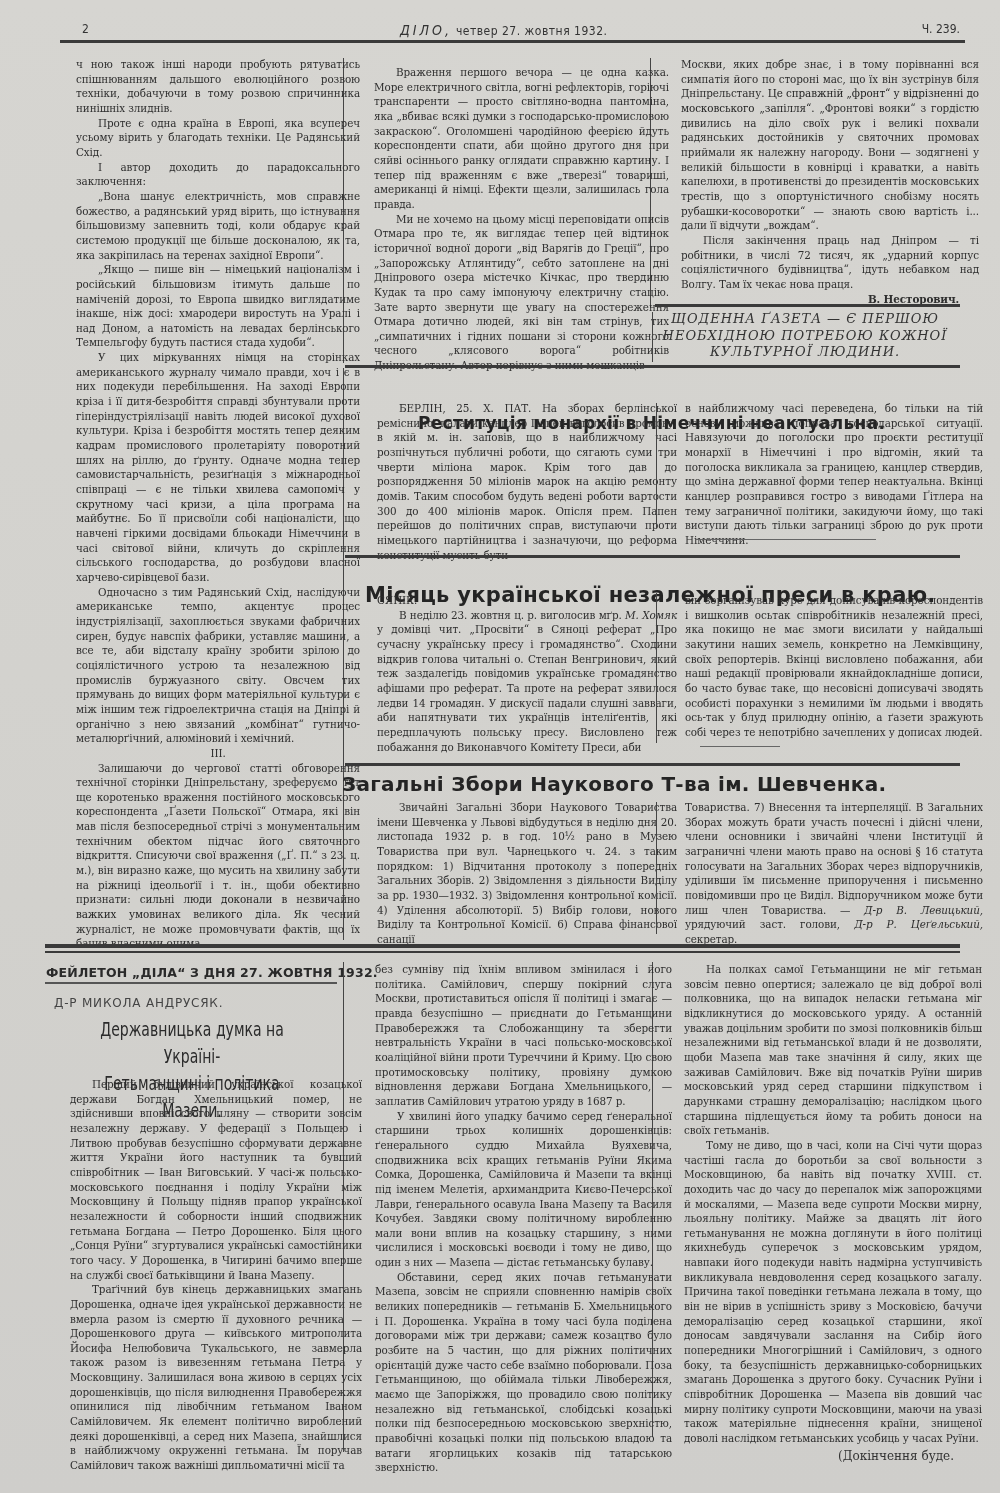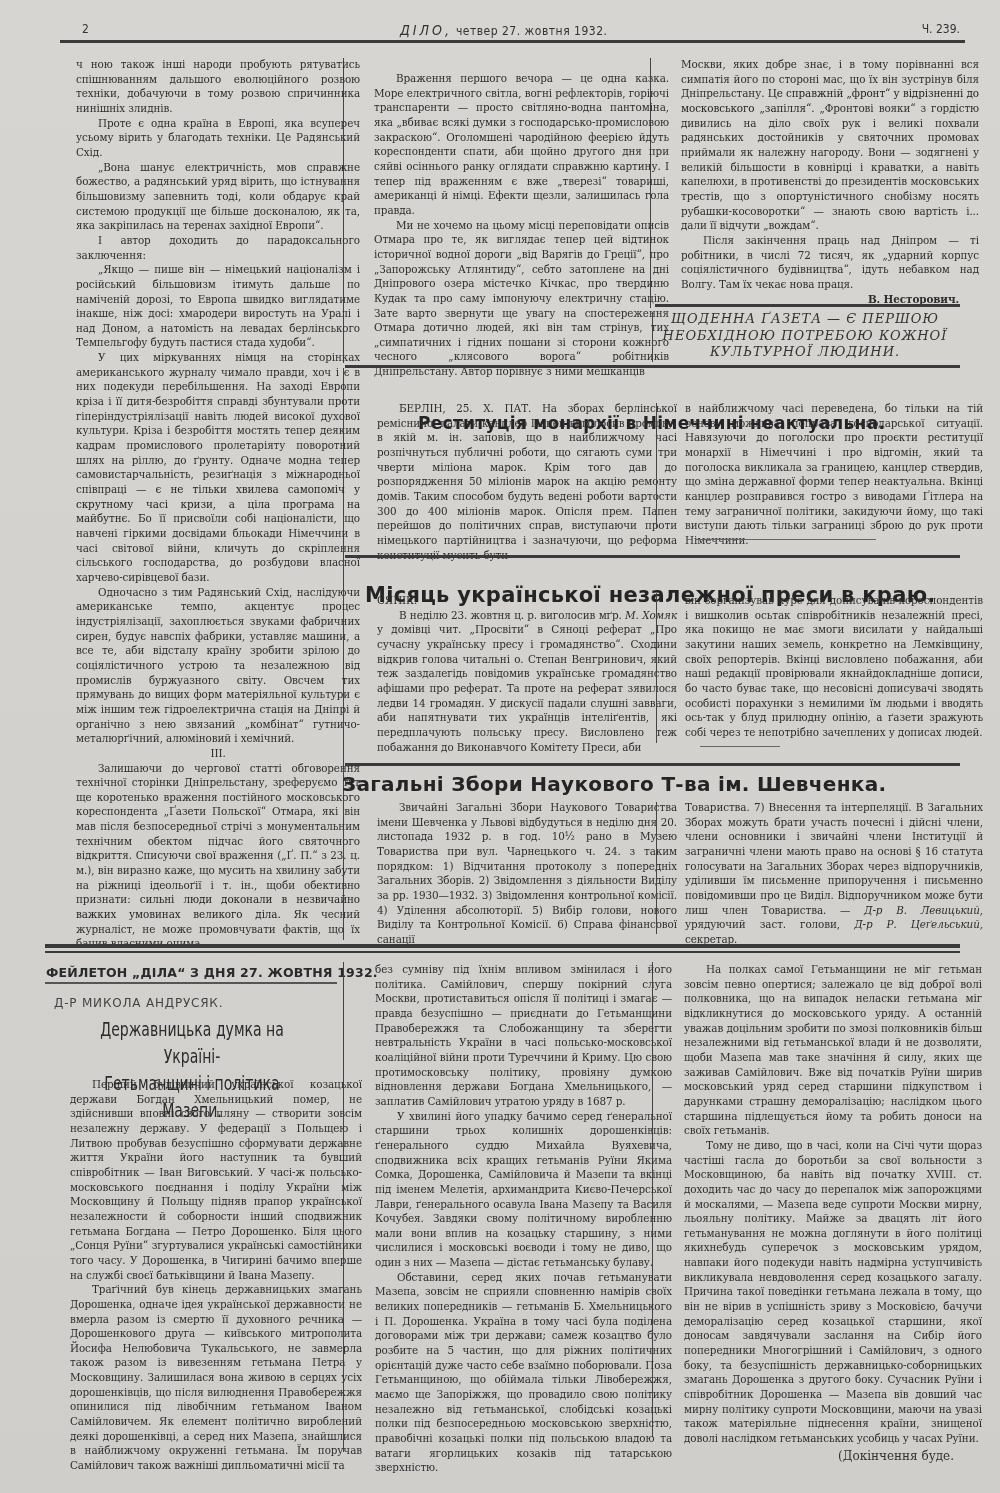--- a/index.html
+++ b/index.html
@@ -92,30 +92,30 @@
   </div>
   <div class="rule-thick" style="left:60px; top:40px; width:905px;"></div>
 
   <div class="vrule" style="left:343px; top:58px; height:305px;"></div>
   <div class="vrule" style="left:650px; top:58px; height:250px;"></div>
   <div class="vrule" style="left:343px; top:368px; height:572px;"></div>
 
   <div class="col" style="left:52px; top:57px; width:284px;">
     <p class="noind">ч ною також інші народи пробують рятуватись спішнюванням дальшого еволюційного розвою техніки, добачуючи в тому розвою спричинника нинішніх злиднів.</p>
     <p>Проте є одна країна в Европі, яка всупереч усьому вірить у благодать техніки. Це Радянський Схід.</p>
+    <p>І автор доходить до парадоксального заключення:</p>
     <p>„Вона шанує електричність, мов справжне божество, а радянський уряд вірить, що істнування більшовизму запевнить тоді, коли обдарує край системою продукції ще більше досконалою, як та, яка закріпилась на теренах західної Европи“.</p>
-    <p>І автор доходить до парадоксального заключення:</p>
     <p>„Якщо — пише він — німецький націоналізм і російський більшовизм ітимуть дальше по наміченій дорозі, то Европа швидко виглядатиме інакше, ніж досі: хмародери виростуть на Уралі і над Доном, а натомість на левадах берлінського Темпельгофу будуть пастися стада худоби“.</p>
     <p><span>У цих міркуваннях німця на сторінках американського журналу чимало правди, хоч і є в них подекуди перебільшення. На заході Европи кріза і її дитя-безробіття справді збунтували проти гіперіндустріялізації навіть людей високої духової культури. Кріза і безробіття мостять тепер деяким кадрам промислового пролетаріяту поворотний шлях на ріллю, до ґрунту. Одначе модна тепер самовистарчальність, резиґнація з міжнародньої співпраці —</span> <b>є не тільки хвилева самопоміч у скрутному часі кризи, а ціла програма на майбутнє.</b> <span>Бо її присвоїли собі націоналісти, що навчені гіркими досвідами бльокади Німеччини в часі світової війни, кличуть до скріплення сільського господарства, до розбудови власної харчево-сирівцевої бази.</span></p>
     <p>Одночасно з тим Радянський Схід, наслідуючи американське темпо, акцентує процес індустріялізації, захоплюється звуками фабричних сирен, будує навспіх фабрики, уставляє машини, а все те, аби відсталу країну зробити зрілою до соціялістичного устрою та незалежною від промислів буржуазного світу. Овсчем тих прямувань до вищих форм матеріяльної культури є між іншим теж гідроелектрична стація на Дніпрі й органічно з нею звязаний „комбінат“ гутничо-металюрґічний, алюміновий і хемічний.</p>
     <p class="center">III.</p>
     <p><span>Залишаючи до чергової статті обговорення технічної сторінки Дніпрельстану, зреферуємо тут ще коротенько враження постійного московського кореспондента „Ґазети Польскої“ Отмара, які він мав після безпосередньої стрічі з монументальним технічним обектом підчас його святочного відкриття. Списуючи свої враження („Ґ. П.“ з 23. ц. м.), він виразно каже, що мусить на хвилину забути на ріжниці ідеольоґії і т. ін., щоби обективно признати:</span> <b>сильні люди доконали в незвичайно важких умовинах великого діла.</b> <span>Як чесний журналіст, не може промовчувати фактів, що їх бачив власними очима.</span></p>
   </div>
 
-  <div class="col" style="left:350px; top:71px; width:295px;">
+  <div class="col" style="left:350px; top:65px; width:295px;">
     <p>Враження першого вечора — це одна казка. Море електричного світла, вогні рефлекторів, горіючі транспаренти — просто світляно-водна пантоміна, яка „вбиває всякі думки з господарсько-промисловою закраскою“. Оголомшені чародійною феерією йдуть кореспонденти спати, аби щойно другого дня при сяйві осіннього ранку оглядати справжню картину. І тепер під враженням є вже „тверезі“ товариші, американці й німці. Ефекти щезли, залишилась гола правда.</p>
     <p>Ми не хочемо на цьому місці переповідати описів Отмара про те, як виглядає тепер цей відтинок історичної водної дороги „від Варягів до Греції“, про „Запорожську Атлянтиду“, себто затоплене на дні Дніпрового озера містечко Кічкас, про твердиню Кудак та про саму імпонуючу електричну стацію. Зате варто звернути ще увагу на спостереження Отмара дотично людей, які він там стрінув, тих „симпатичних і гідних пошани зі сторони кожного чесного „клясового ворога“ робітників Дніпрельстану. Автор порівнує з ними мешканців</p>
   </div>
 
   <div class="col" style="left:657px; top:57px; width:298px;">
     <p class="noind"><span>Москви, яких добре знає, і в тому порівнанні вся симпатія його по стороні мас, що їх він зустрінув біля Дніпрельстану.</span> <b>Це справжній „фронт“ у відрізненні до московського „запілля“.</b> <span>„Фронтові вояки“ з гордістю дивились на діло своїх рук і великі похвали радянських достойників у святочних промовах приймали як належну нагороду. Вони — зодягнені у великій більшости в ковнірці і краватки, а навіть капелюхи, в противенстві до президентів московських трестів, що з опортуністичного снобізму носять рубашки-косоворотки“ — знають свою вартість і... дали її відчути „вождам“.</span></p>
     <p>Після закінчення праць над Дніпром — ті робітники, в числі 72 тисяч, як „ударний корпус соціялістичного будівництва“, ідуть небавком над Волгу. Там їх чекає нова праця.</p>
     <p class="sig">В. Несторович.</p>
   </div>
 

